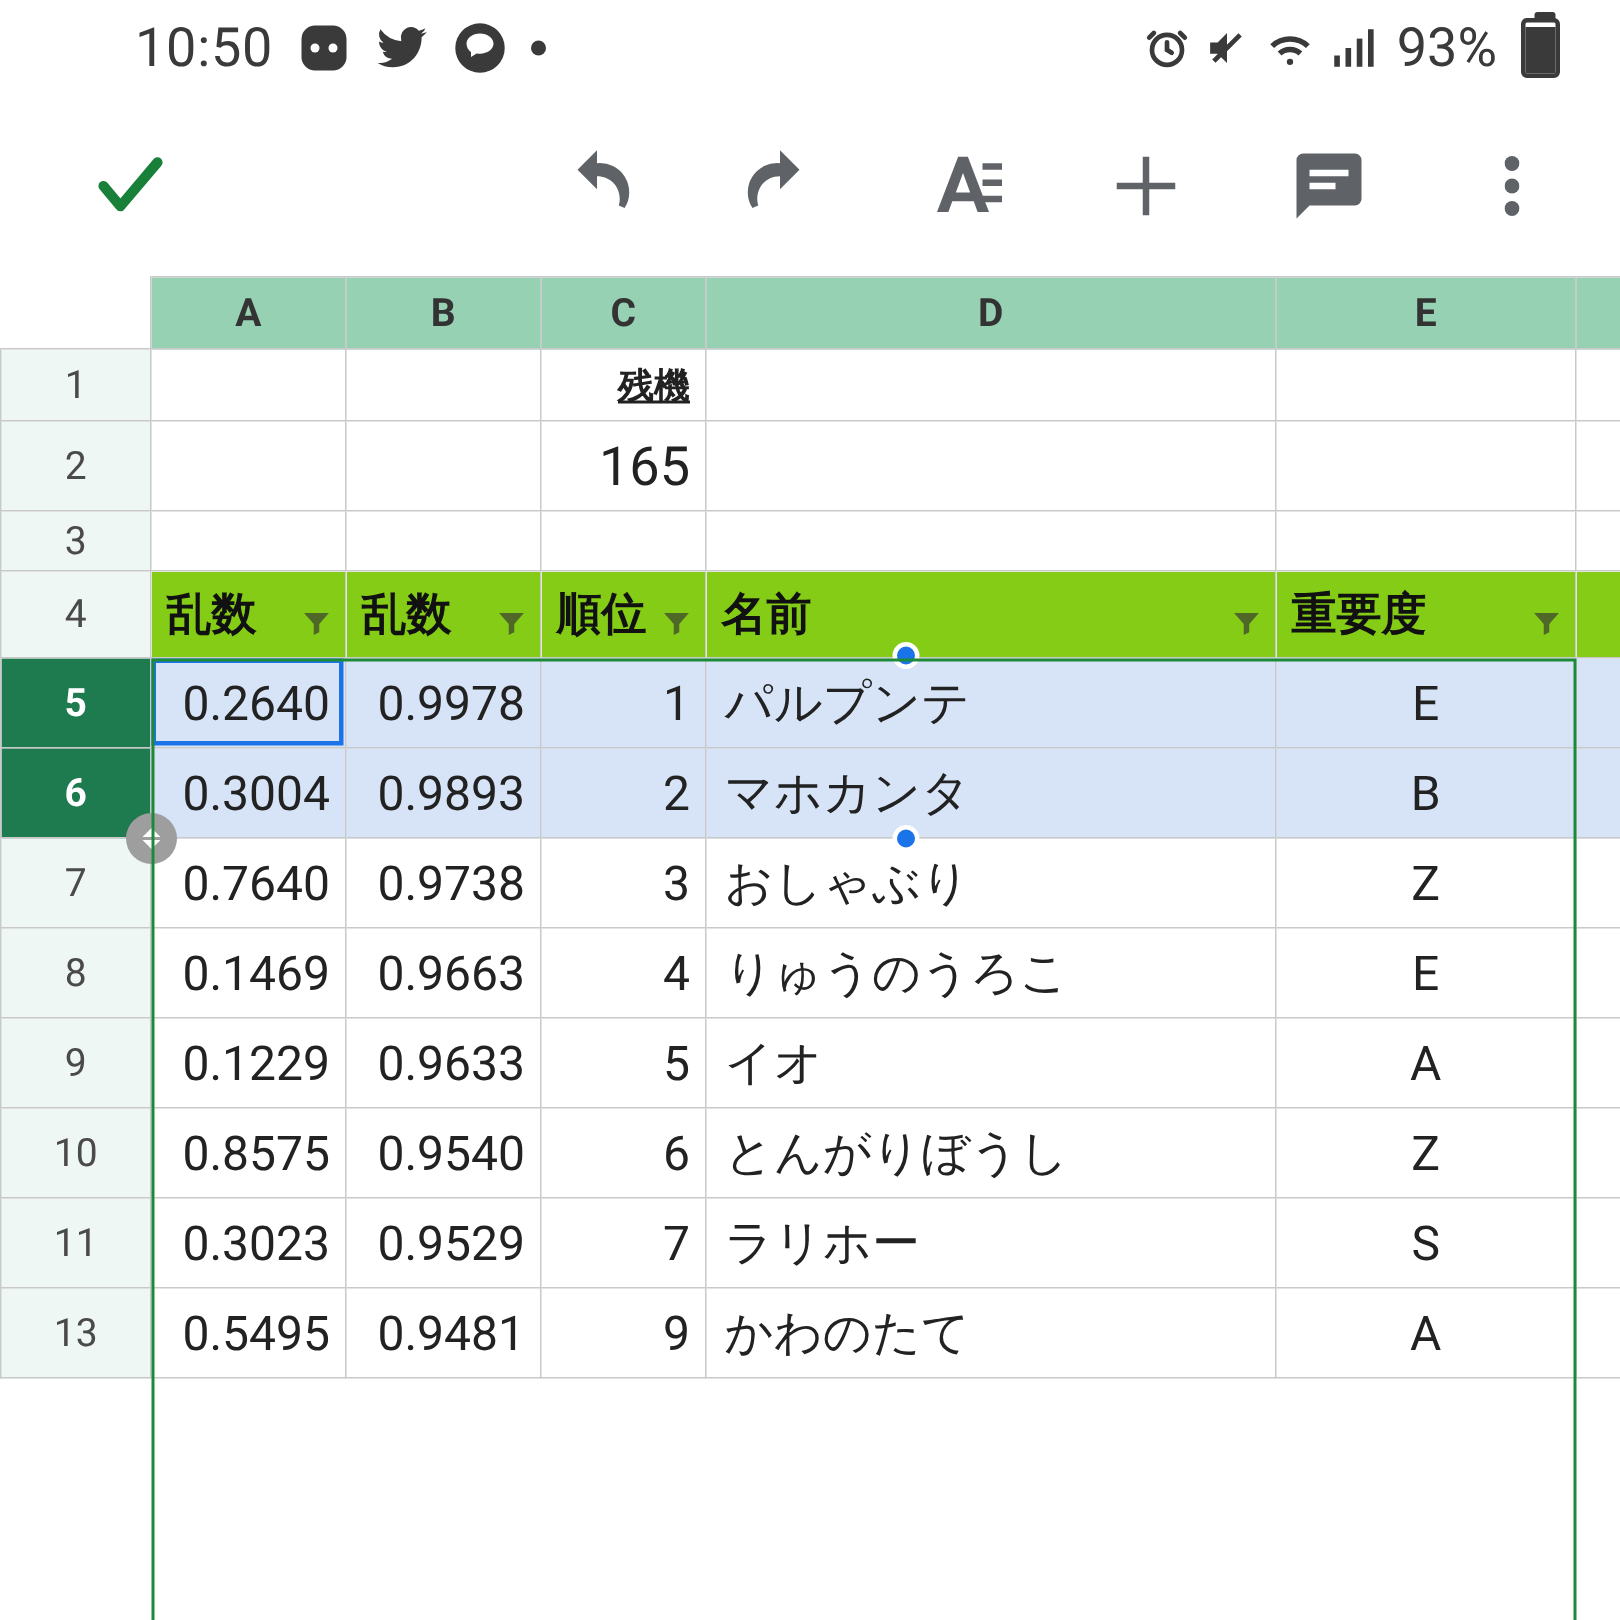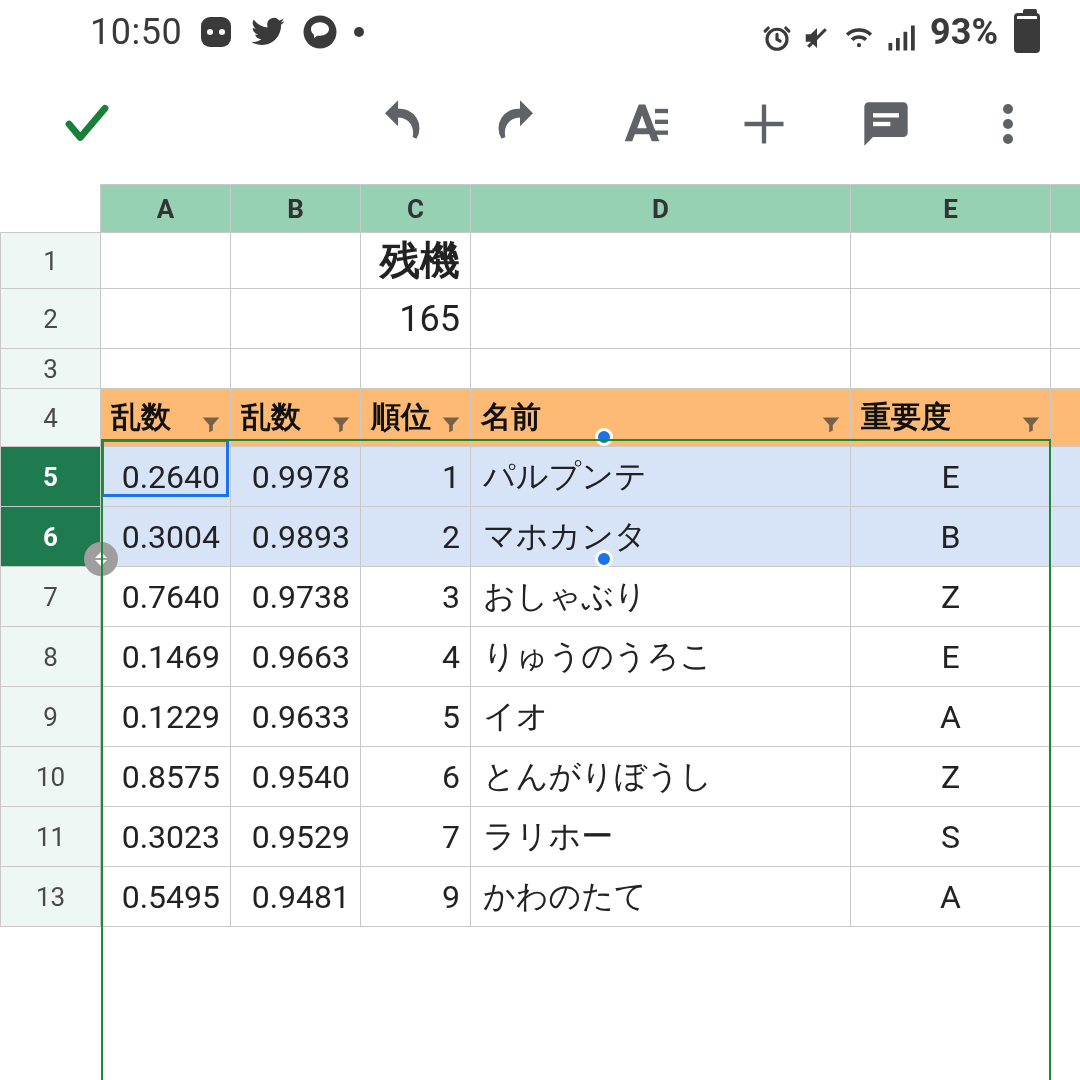--- a/index.html
+++ b/index.html
@@ -16,21 +16,21 @@
     display: flex; align-items: center;
     padding: 0 40px 0 90px;
     color: #3a3a3a;
     font-size: 34px;
   }
   .status-left { display:flex; align-items:center; gap: 16px; }
   .status-time { font-size: 36px; font-weight: 400; letter-spacing: 0.5px;}
   .status-icon { width: 36px; height: 36px; display:flex; align-items:center; justify-content:center; }
   .status-icon svg { width:100%; height:100%; fill:#3a3a3a; }
   .status-dot { width:10px; height:10px; border-radius:50%; background:#3a3a3a; }
-  .status-right { margin-left:auto; display:flex; align-items:flex-end; gap: 10px; font-weight: bold; }
+  .status-right { margin-left:auto; display:flex; align-items:center; gap: 10px; }
   .status-right .pct { font-size: 36px; margin: 0 6px 0 4px; }
   .battery {
     width: 26px; height: 40px; border:3px solid #3a3a3a; border-radius:4px;
     position:relative; background:linear-gradient(to top,#3a3a3a 92%, transparent 92%);
   }
   .battery::before{content:"";position:absolute;top:-7px;left:6px;width:14px;height:5px;background:#3a3a3a;border-radius:2px 2px 0 0;}
   
   
   .toolbar {
     height: 120px;
@@ -99,25 +99,25 @@
     height: 60px;
     padding: 0 10px;
     font-size: 32px;
     color:#222;
     vertical-align: middle;
   }
   td.cell.num { text-align:right; }
   td.cell.center { text-align:center; }
   td.cell.left { text-align:left; padding-left:12px; }
   td.cell.bold { font-weight:700; }
-  td.cell.small { height: 48px; font-size: 40px; }
+  td.cell.small { height: 48px; font-size: 24px; text-decoration: underline; }
   
   
   tr.headrow td.cell {
-    background: #fdba74;
+    background: #84cc16;
     color:#111;
     font-weight:700;
     position:relative;
     height: 58px;
     font-size: 30px;
     text-align:left;
     padding-left:10px;
   }
   .filter-icon {
     position:absolute; right:8px; top:50%; transform: translateY(-50%);

